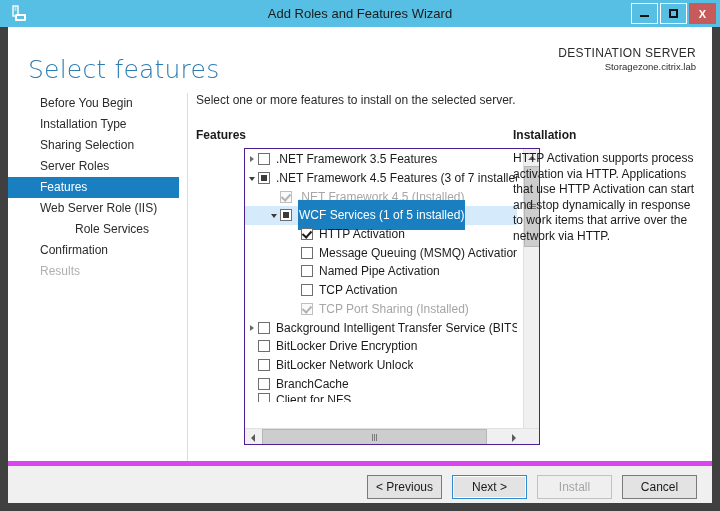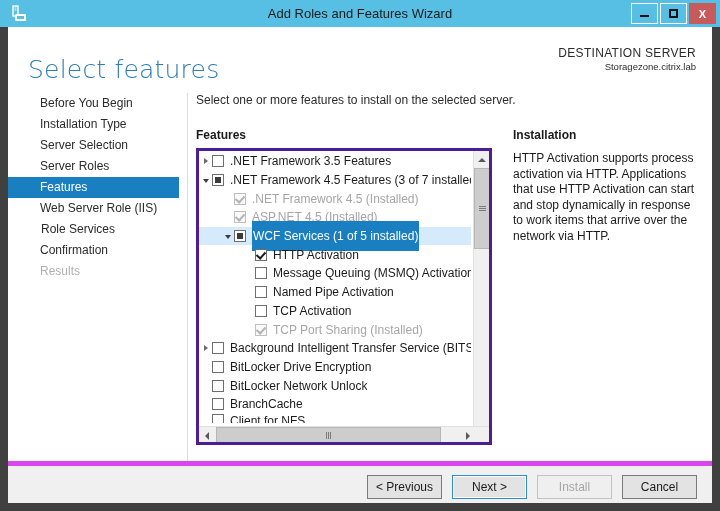--- a/index.html
+++ b/index.html
@@ -48,35 +48,35 @@
   }
   .dest{position:absolute;right:16px;top:20px;text-align:right;}
   .dest-label{font-size:12px;color:#2b2b2b;letter-spacing:.3px;line-height:13px;}
   .dest-server{font-size:9.5px;color:#2b2b2b;line-height:14px;}
   
   .nav{position:absolute;left:0;top:66px;width:171px;}
   .nav-item{
     height:21px;line-height:21px;padding-left:32px;font-size:12px;color:#2b2b2b;
     white-space:nowrap;cursor:pointer;
   }
-  .nav-item.sub{padding-left:33px;}
+  .nav-item.sub{padding-left:67px;}
   .nav-item.active{background:#1a7fc1;color:#ffffff;width:171px;box-sizing:border-box;}
   .nav-item.disabled{color:#b0b0b0;cursor:default;}
   .nav-divider{position:absolute;left:179px;top:66px;width:1px;height:382px;background:#dcdcdc;}
   
   .main{position:absolute;left:188px;top:66px;width:500px;}
   .instruction{font-size:12px;color:#2b2b2b;margin:0 0 21px 0;}
   .col-head{font-size:12px;color:#1b1b1b;font-weight:bold;margin:0 0 6px 0;}
   .cols{position:relative;}
   .features-col{position:absolute;left:0;top:0;width:296px;}
   .desc-col{position:absolute;left:317px;top:0;width:185px;}
   
   .treebox{
-    position:relative;width:296px;height:297px;border:3px solid #4c1d95;
-    background:#ffffff;box-sizing:border-box;overflow:hidden;
+    position:relative;width:296px;height:297px;border:1px solid #4c1d95;
+    background:#ffffff;box-sizing:border-box;overflow:hidden;margin-left:48px;
   }
   .tree{position:absolute;left:0;top:1px;width:272px;height:277px;overflow:hidden;}
   .row{
     position:relative;height:18.7px;display:flex;align-items:center;
     font-size:12px;color:#1b1b1b;white-space:nowrap;cursor:default;
   }
   .row .twisty{
     width:13px;height:18px;flex:0 0 13px;display:flex;align-items:center;justify-content:center;
     cursor:pointer;
   }
@@ -181,21 +181,21 @@
       <div class="page-title">Select features</div>
       <div class="dest">
         <div class="dest-label">DESTINATION SERVER</div>
         <div class="dest-server">Storagezone.citrix.lab</div>
       </div>
     </div>
 
     <div class="nav" id="nav">
         <div class="nav-item"><span>Before You Begin</span></div>
         <div class="nav-item"><span>Installation Type</span></div>
-        <div class="nav-item"><span>Server Selection</span></div>
+        <div class="nav-item"><span>Sharing Selection</span></div>
         <div class="nav-item"><span>Server Roles</span></div>
         <div class="nav-item active"><span>Features</span></div>
         <div class="nav-item"><span>Web Server Role (IIS)</span></div>
         <div class="nav-item sub"><span>Role Services</span></div>
         <div class="nav-item"><span>Confirmation</span></div>
         <div class="nav-item disabled"><span>Results</span></div>
       </div>
     <div class="nav-divider"></div>
 
     <div class="main">
@@ -222,27 +222,20 @@
                   </span>
                   <span class="lbl">.NET Framework 4.5 Features (3 of 7 installed)</span>
                 </div>
                 <div class="row installed">
                   <span class="twisty ind1"></span>
                   <span class="cb dis">
                     <i class="chk"></i>
                   </span>
                   <span class="lbl">.NET Framework 4.5 (Installed)</span>
                 </div>
-                <div class="row installed">
-                  <span class="twisty ind1"></span>
-                  <span class="cb dis">
-                    <i class="chk"></i>
-                  </span>
-                  <span class="lbl">ASP.NET 4.5 (Installed)</span>
-                </div>
                 <div class="row selected">
                   <span class="twisty ind1">
                     <i class="tw expanded"></i>
                   </span>
                   <span class="cb">
                     <i class="sq"></i>
                   </span>
                   <span class="lbl">WCF Services (1 of 5 installed)</span>
                 </div>
                 <div class="row">

